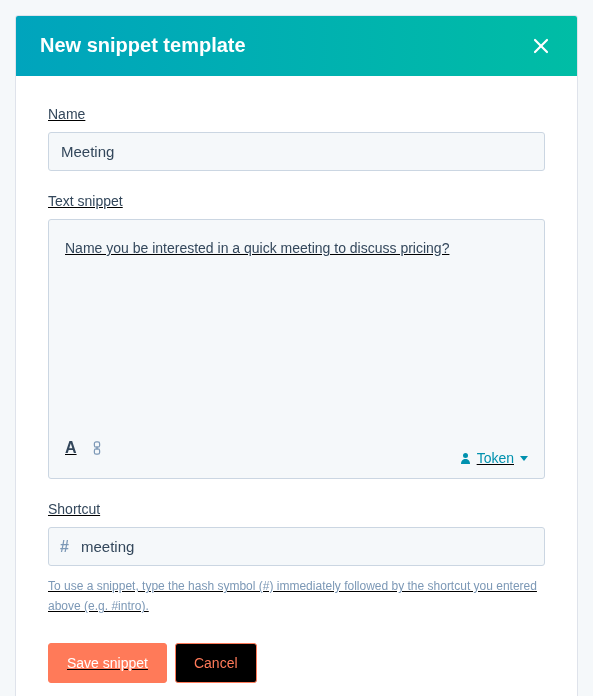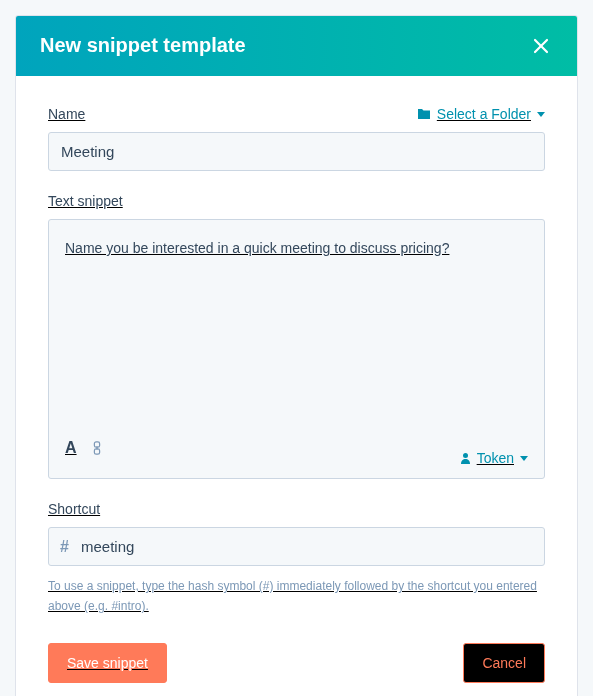--- a/index.html
+++ b/index.html
@@ -154,23 +154,22 @@
       font-family: inherit;
     }
     .help-text {
       font-size: 12px;
       color: #7c98b6;
       line-height: 1.7;
       margin-top: 10px;
     }
     .button-row {
       display: flex;
-      gap: 31px;
+      gap: 8px;
       margin-top: 26px;
-      justify-content: space-between;
     }
     .btn {
       padding: 11px 18px;
       border-radius: 3px;
       font-size: 14px;
       font-weight: 400;
       cursor: pointer;
       font-family: inherit;
     }
     .btn-primary {
@@ -196,29 +195,20 @@
         <line x1="15" y1="3" x2="3" y2="15"></line>
       </svg>
     </div>
   </div>
 
   <div class="modal-body">
 
     <div class="field-row">
       <div class="label-row">
         <div class="field-label">Name</div>
-        <div class="folder-select">
-          <svg class="folder-icon" viewBox="0 0 14 12" fill="#0091ae">
-            <path d="M1 1 L5 1 L6.5 2.5 L13 2.5 L13 11 L1 11 Z"></path>
-          </svg>
-          <span>Select a Folder</span>
-          <svg class="caret-icon" viewBox="0 0 8 5" fill="#0091ae">
-            <path d="M0 0 L8 0 L4 5 Z"></path>
-          </svg>
-        </div>
       </div>
       <input type="text" class="text-input" value="Meeting" style="">
     </div>
 
     <div class="field-row">
       <div class="label-row">
         <div class="field-label">Text snippet</div>
       </div>
       <div class="editor-wrap">
         <div class="editor-content">Name you be interested in a quick meeting to discuss pricing?</div>

